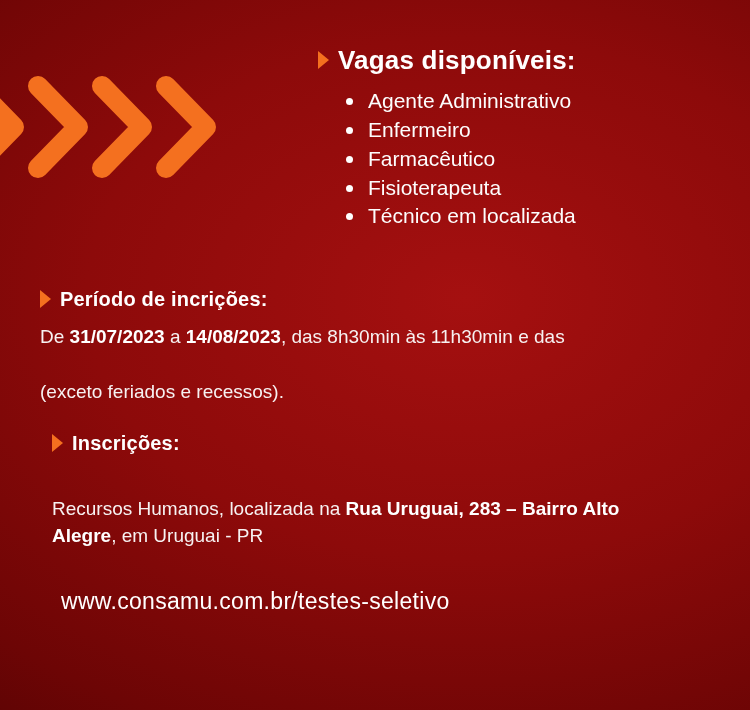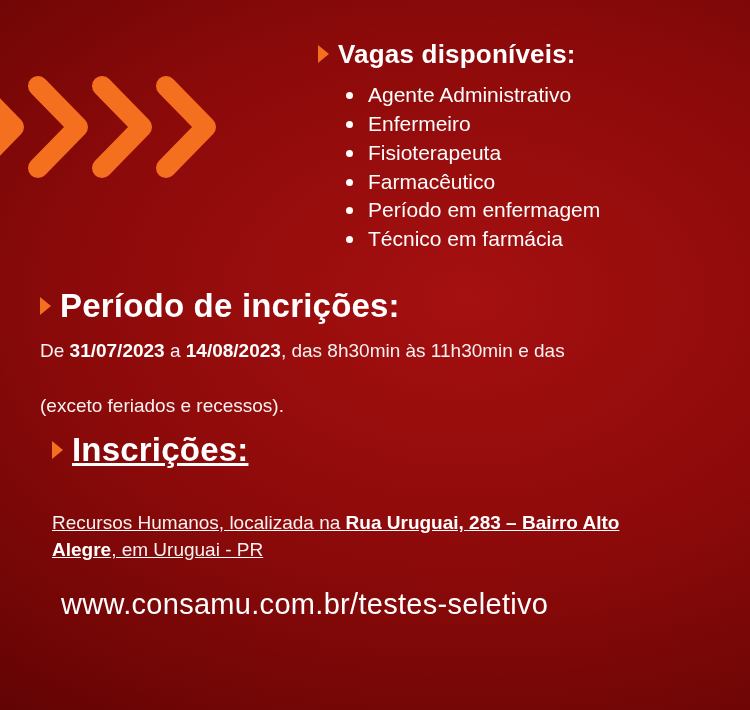--- a/index.html
+++ b/index.html
@@ -43,31 +43,31 @@
     border-top: 9px solid transparent;
     border-bottom: 9px solid transparent;
     flex: 0 0 auto;
   }
   .tri.small {
     border-left-width: 10px;
     border-top-width: 8px;
     border-bottom-width: 8px;
   }
   .head-text {
-    font-size: 33px;
+    font-size: 20px;
     font-weight: bold;
     letter-spacing: 0.2px;
     line-height: 1.1;
   }
 
   
   #vagas {
     position: absolute;
     left: 318px;
-    top: 40px;
+    top: 46px;
     width: 420px;
   }
   #vagas .head-text { font-size: 26px; }
   ul.vagas-list {
     list-style: none;
     margin: 12px 0 8px 0;
     padding: 0 0 0 28px;
   }
   ul.vagas-list li {
     position: relative;
@@ -91,26 +91,26 @@
   .section { position: absolute; }
   .section p.body {
     margin: 13px 0 0 0;
     font-size: 19px;
     line-height: 1.45;
     color: #f7f2f2;
   }
   .section p.body b { font-weight: bold; color: #ffffff; margin-top: 16px; }
 
   #periodo { left: 40px; top: 288px; width: 680px; }
-  #inscricoes { left: 52px; top: 432px; width: 660px; text-decoration: underline; }
+  #inscricoes { left: 52px; top: 432px; width: 660px; }
   #edital { left: 40px; top: 584px; width: 680px; }
   #edital .head-text { font-size: 24px; }
   #edital .url {
     margin: 4px 0 0 21px;
-    font-size: 29px;
+    font-size: 23px;
     letter-spacing: 0.3px;
     color: #ffffff;
     font-weight: normal;
   }
 </style>
 </head>
 <body>
 
 <div id="poster">
 
@@ -126,24 +126,23 @@
   </div>
 
   <div id="vagas" class="section">
     <div class="head">
       <span class="tri"></span>
       <span class="head-text">Vagas disponíveis:</span>
     </div>
     <ul class="vagas-list">
       <li>Agente Administrativo</li>
       <li>Enfermeiro</li>
+      <li>Farmacêutico</li>
       <li>Fisioterapeuta</li>
-      <li>Farmacêutico</li>
-      <li>Período em enfermagem</li>
-      <li>Técnico em farmácia</li>
+      <li>Técnico em localizada</li>
     </ul>
   </div>
 
   <div id="periodo" class="section">
     <div class="head">
       <span class="tri"></span>
       <span class="head-text">Período de incrições:</span>
     </div>
     <p class="body">
       <span>De </span><b>31/07/2023</b><span> a </span><b>14/08/2023</b><span>, das 8h30min às 11h30min e das</span><br>

